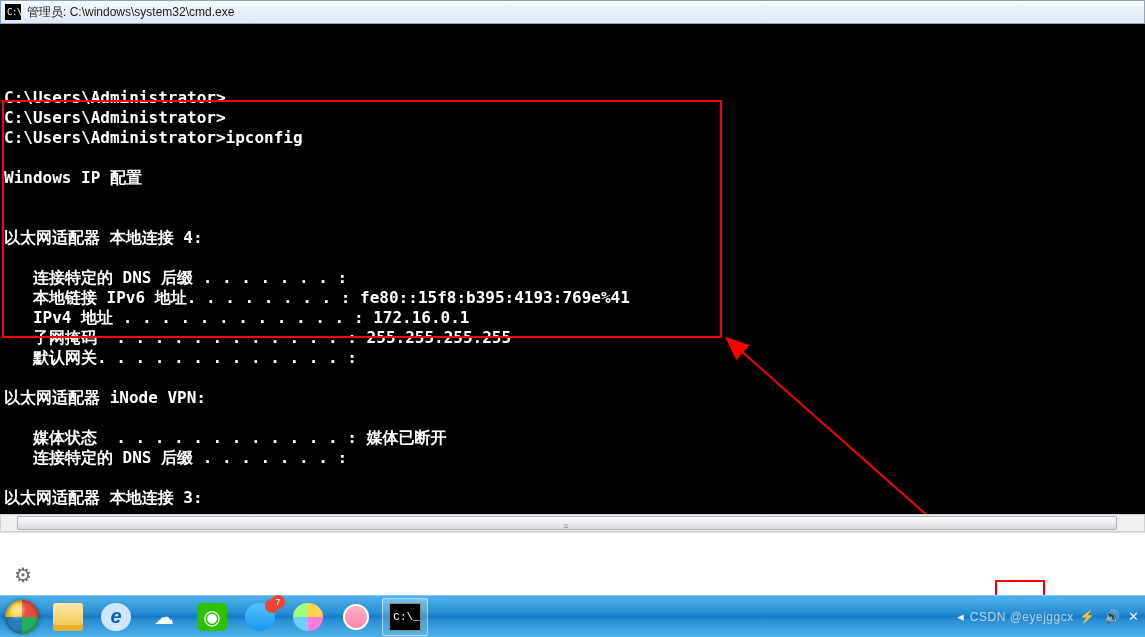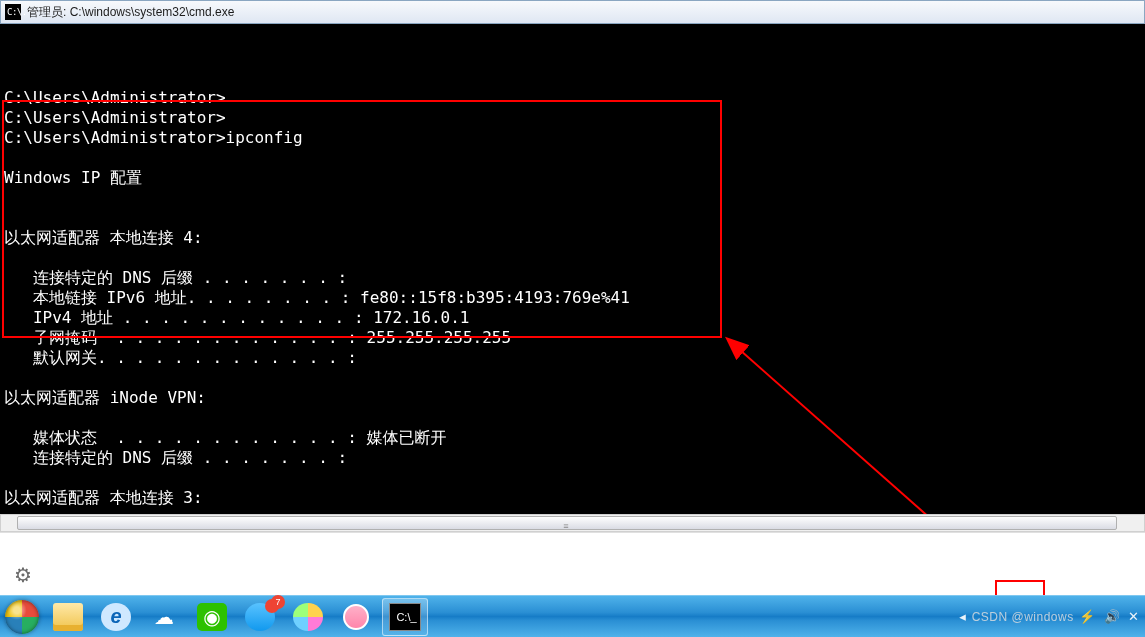--- a/index.html
+++ b/index.html
@@ -45,20 +45,21 @@
   .terminal {
     background: #000;
     color: #fff;
     font-family: "NSimSun", "SimSun", Consolas, monospace;
     font-size: 16px;
     line-height: 20px;
     padding: 4px 0 6px 0;
     white-space: pre;
     height: 490px;
     position: relative;
+    font-weight: bold;
   }
   .terminal .line { padding-left: 4px; }
 
   .red-box {
     position: absolute;
     border: 2px solid #ff0000;
     background: transparent;
     pointer-events: none;
   }
   .red-box.box1 { left: 2px; top: 100px; width: 720px; height: 238px; }
@@ -155,21 +156,21 @@
   }
   .task-icon.folder { background: linear-gradient(#ffe9a8,#f0c24a); border-radius:3px; box-shadow: inset 0 -6px 0 #e8b030; }
   .task-icon.ie     { color:#0c65b8; background:#cfe8ff; border-radius:50%; font-weight:bold; font-style:italic; }
   .task-icon.cloud  { color:#fff; }
   .task-icon.wechat { background:#2dc100; color:#fff; border-radius:5px; }
   .task-icon.qq     { background:linear-gradient(#59c3ff,#1199ee); border-radius:50%; position:relative; }
   .task-icon.qq::after{content:""; position:absolute; right:-4px; top:-4px; width:14px;height:14px; background:#e43; color:#fff; font-size:9px; border-radius:50%; display:flex;align-items:center;justify-content:center;}
   .qq-badge{ position:absolute; right:-4px; top:-4px; width:14px;height:14px; background:#e43; color:#fff; font-size:9px; border-radius:50%; display:flex;align-items:center;justify-content:center;}
   .task-icon.browser{ background: conic-gradient(#ffd24d 0 90deg,#ff7bd7 90deg 180deg,#6fd0ff 180deg 270deg,#9dff7a 270deg 360deg); border-radius:50%; }
   .task-icon.circle { width:26px;height:26px;border-radius:50%; background:linear-gradient(#ffb0c8,#ff86ab); border:2px solid #fff; }
-  .task-icon.cmd-pin { background:#000; color:#fff; font-family:Liberation Sans, sans-serif; font-size:11px; border:1px solid #888; width:32px; text-align:left; padding-left:3px;}
+  .task-icon.cmd-pin { background:#000; color:#fff; font-family:Liberation Mono, monospace; font-size:11px; border:1px solid #888; width:32px; text-align:left; padding-left:3px;}
 
   .tray {
     margin-left: auto;
     display:flex; align-items:center;
     padding-right: 4px;
     gap: 4px;
     height: 100%;
   }
   .tray-icon {
     color:#fff; font-size:13px; opacity:.9;
@@ -256,18 +257,18 @@
   <div class="task-item">
     <span class="task-icon circle"></span>
   </div>
 
   <div class="task-item active">
     <span class="task-icon cmd-pin">C:\_</span>
   </div>
 
   <div class="tray">
     <span class="tray-icon">◂</span>
-    <span class="watermark">CSDN @windows</span>
+    <span class="watermark">CSDN @eyejggcx</span>
     <span class="tray-icon">⚡</span>
     <span class="tray-icon">🔊</span>
     <span class="tray-icon">✕</span>
   </div>
 </div>
 
 </body></html>

